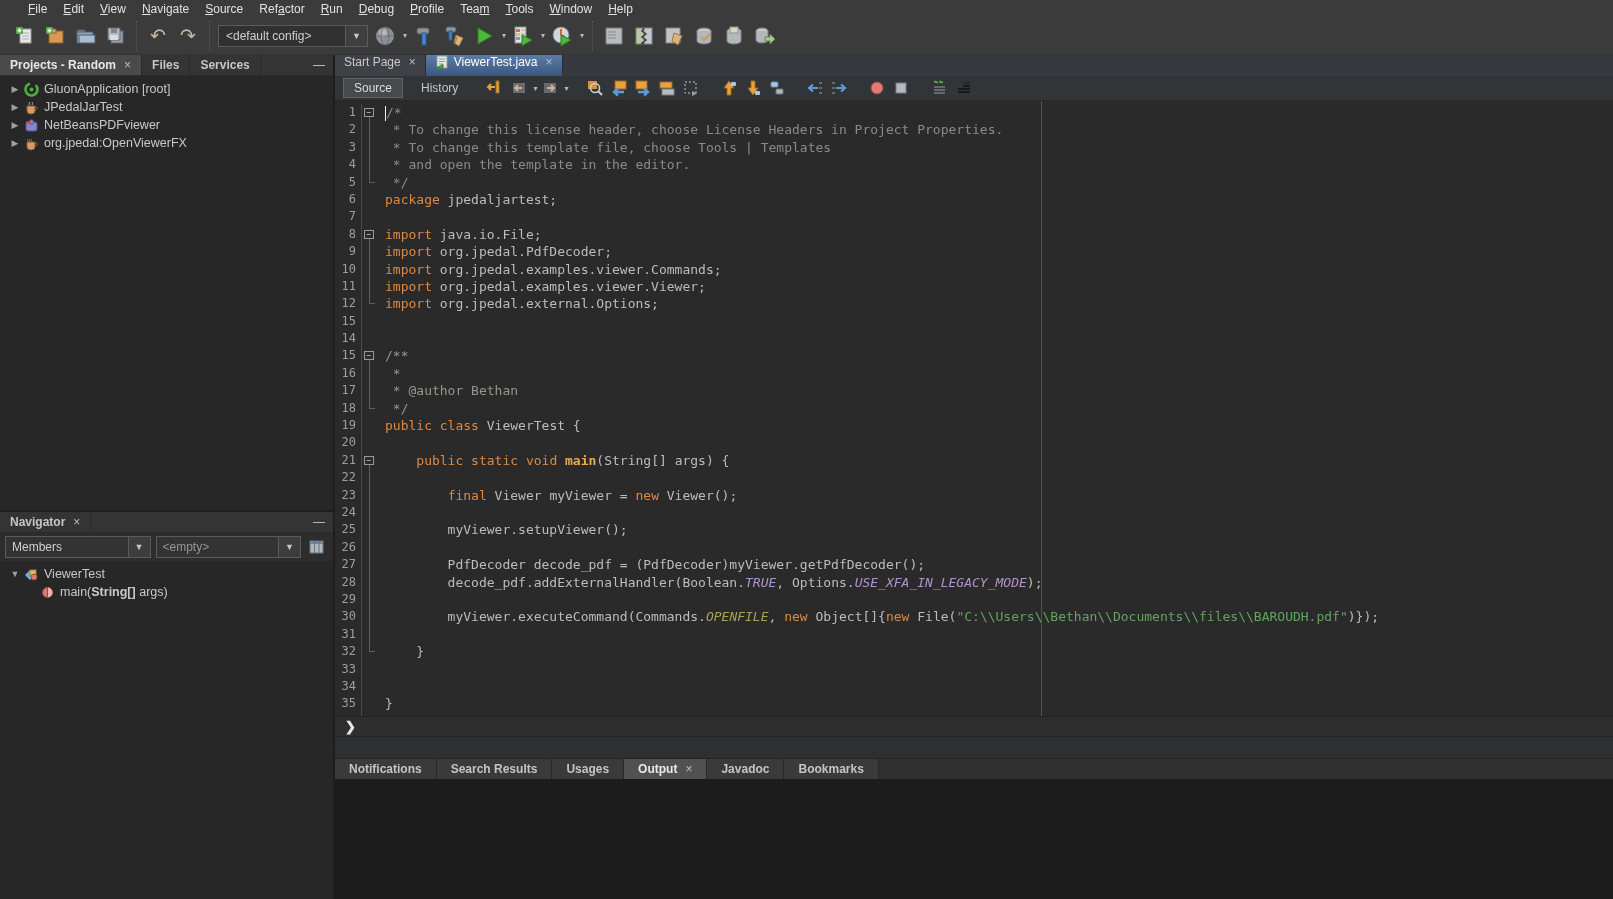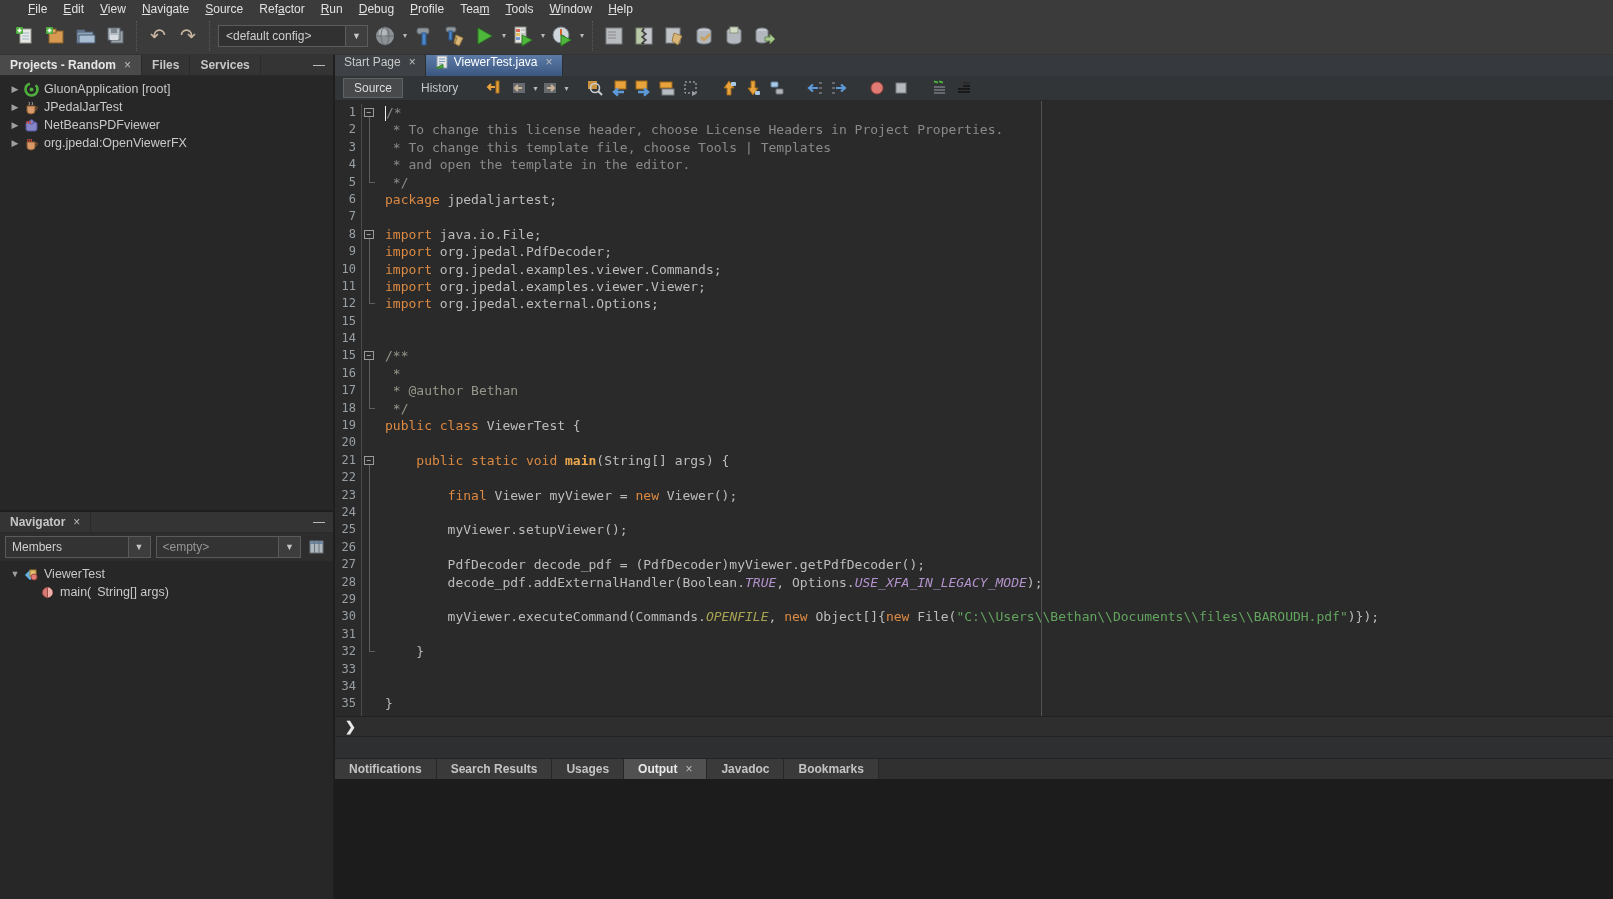--- a/index.html
+++ b/index.html
@@ -46,21 +46,21 @@
   .trow .ticon { width:18px; height:16px; flex:none; display:flex; align-items:center; justify-content:center; margin-right:4px; }
   .projects { height:455px; flex:none; display:flex; flex-direction:column; }
   .navigator { flex:1; border-top:2px solid #1e1e1e; display:flex; flex-direction:column; min-height:0; }
   .navfilter { height:28px; display:flex; align-items:center; padding:0 5px; gap:5px; flex:none; background:#2d2d2d; }
   .nfcombo { display:flex; height:22px; flex:1; }
   .nfcombo .field { flex:1; background:#333; border:1px solid #5a5a5a; color:#d0d0d0; font-size:12px;
                     display:flex; align-items:center; padding-left:6px; }
   .nfcombo .field.dim { color:#969696; }
   .nfcombo .btn { width:22px; background:#3d3d3d; border:1px solid #5a5a5a; border-left:none; color:#c4c4c4;
                   font-size:9px; display:flex; align-items:center; justify-content:center; }
-  .bold { font-weight:normal;margin-left:6px; }
+  .bold { font-weight:bold; }
 
   
   .etabs { height:21px; background:#36393d; display:flex; align-items:stretch; flex:none; }
   .etab { display:flex; align-items:flex-start; padding:0 9px; font-size:12px; color:#c8c8c8;
           background:#3e4246; border-right:1px solid #2b2e31; white-space:nowrap; }
   .etab.active { background:linear-gradient(#5c7ca8, #3a577f); color:#ffffff; }
   .etab .ticon { margin-right:5px; display:flex; }
 
   
   .etoolbar { height:25px; background:#323538; border-bottom:1px solid #26282a; display:flex; align-items:center;

